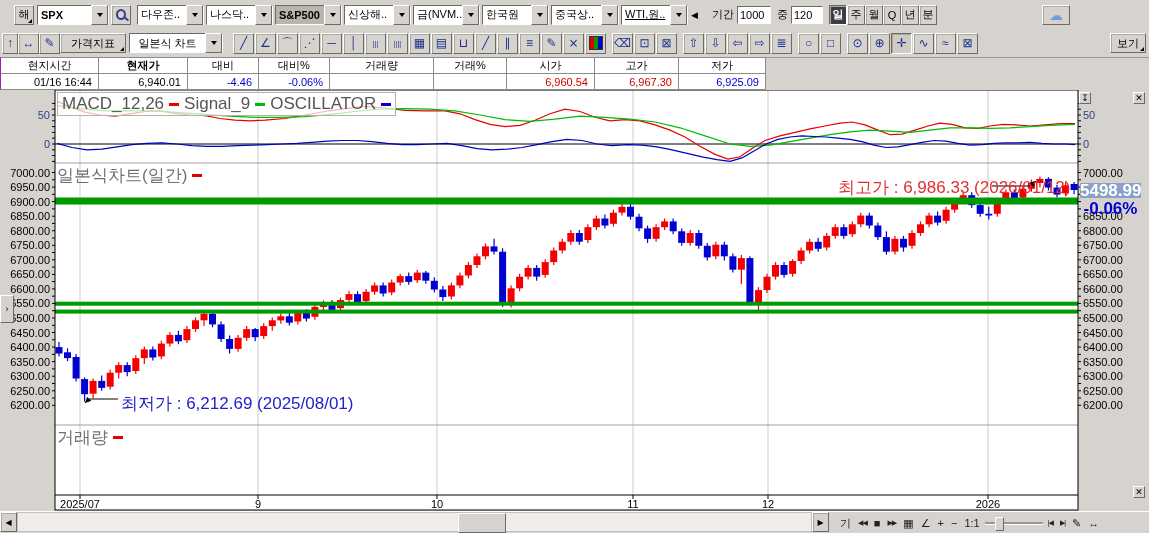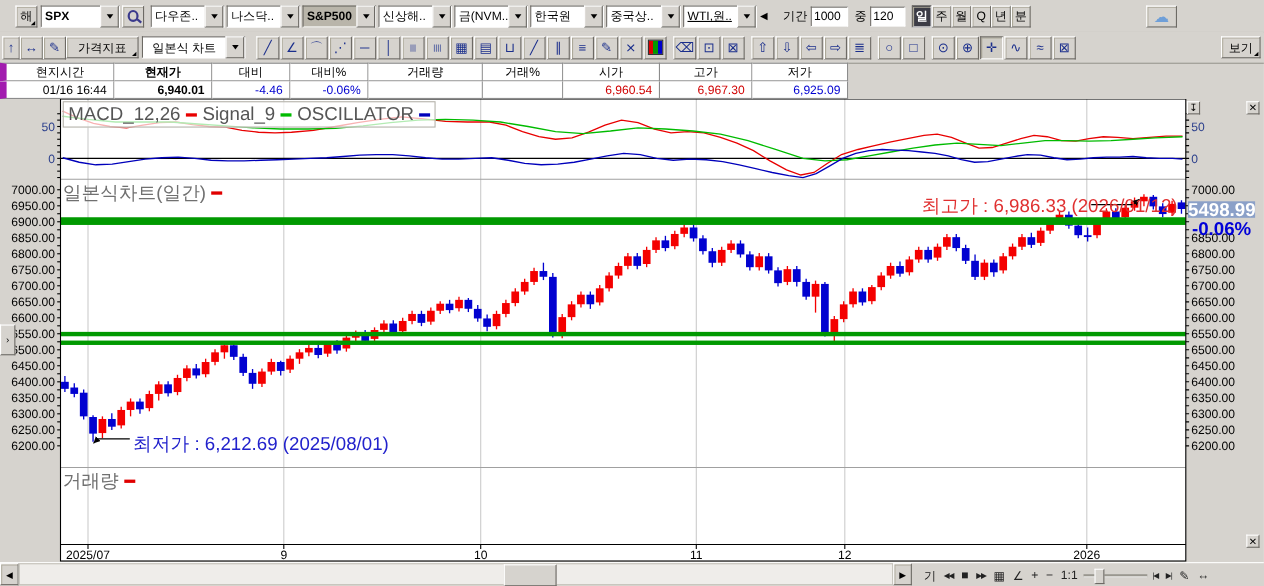--- a/index.html
+++ b/index.html
@@ -24,21 +24,21 @@
   .icon-btn{width:21px;height:21px;padding:0;font-size:12px;color:#1a2e8c;overflow:hidden;}
   .icon-btn .g{pointer-events:none;line-height:1;}
   .icon-btn.gapL{margin-left:5px;}
   .mag{width:7px;height:7px;border:2px solid #3a3a8c;border-radius:50%;position:relative;display:inline-block;}
   .mag::after{content:"";position:absolute;left:6px;top:7px;width:5px;height:2px;background:#3a3a8c;transform:rotate(40deg);}
   .palette-g{background:linear-gradient(90deg,#d00 33%,#090 33%,#090 66%,#00c 66%);width:12px;height:12px;display:inline-block;border:1px solid #333;}
   
   .quote{position:absolute;left:0;top:57px;display:flex;background:#d6d3ce;}
   .qcol{display:flex;flex-direction:column;}
   .qcell{height:15px;border:1px solid #8c8c8c;border-left:none;background:#fff;display:flex;align-items:center;justify-content:center;box-sizing:content-box;}
-  .qcol:first-child .qcell{border-left:6px solid #a21caf;text-align:right;}
+  .qcol:first-child .qcell{border-left:1px solid #a21caf;text-align:right;}
   .qcol .qcell+.qcell{border-top:none;}
   .qv{justify-content:flex-end;padding-right:6px;}
   
   #chart{position:absolute;left:0;top:90px;width:1149px;height:421px;}
   #chart svg{position:absolute;left:0;top:0;font-family:"Liberation Sans","DejaVu Sans",sans-serif;}
   .ov{position:absolute;white-space:nowrap;font-size:17px;}
   .legend{display:inline-flex;align-items:center;gap:5px;border:1px solid #b5b2aa;padding:1px 4px;color:#555;background:rgba(255,255,255,.7);}
   .dash{display:inline-block;width:10px;height:3px;}
   .ptitle{color:#707070;display:inline-flex;align-items:center;gap:5px;}
   .badge{background:#8ba0c8;color:#fff;font-weight:bold;text-align:center;line-height:15px;}
@@ -262,21 +262,21 @@
   <button class="btn corner" style="margin-left:auto;margin-right:3px;width:36px;">보기</button>
 </div>
 
 <div class="quote" id="quoteStrip">
     <div class="qcol">
       <div class="qcell" style="width: 97px;">현지시간</div>
       <div class="qcell qv" style="width: 91px; padding-right: 6px; color: rgb(0, 0, 0);">01/16  16:44</div>
     </div>
     <div class="qcol">
       <div class="qcell" style="width: 88px; font-weight: bold;">현재가</div>
-      <div class="qcell qv" style="width: 82px; padding-right: 6px; color: rgb(0, 0, 0); font-weight: bold;">6,940.01</div>
+      <div class="qcell qv" style="width: 82px; padding-right: 6px; color: rgb(0, 0, 0); font-weight: normal;">6,940.01</div>
     </div>
     <div class="qcol">
       <div class="qcell" style="width: 70px;">대비</div>
       <div class="qcell qv" style="width: 64px; padding-right: 6px; color: rgb(0, 0, 208);">-4.46</div>
     </div>
     <div class="qcol">
       <div class="qcell" style="width: 70px;">대비%</div>
       <div class="qcell qv" style="width: 64px; padding-right: 6px; color: rgb(0, 0, 208);">-0.06%</div>
     </div>
     <div class="qcol">

